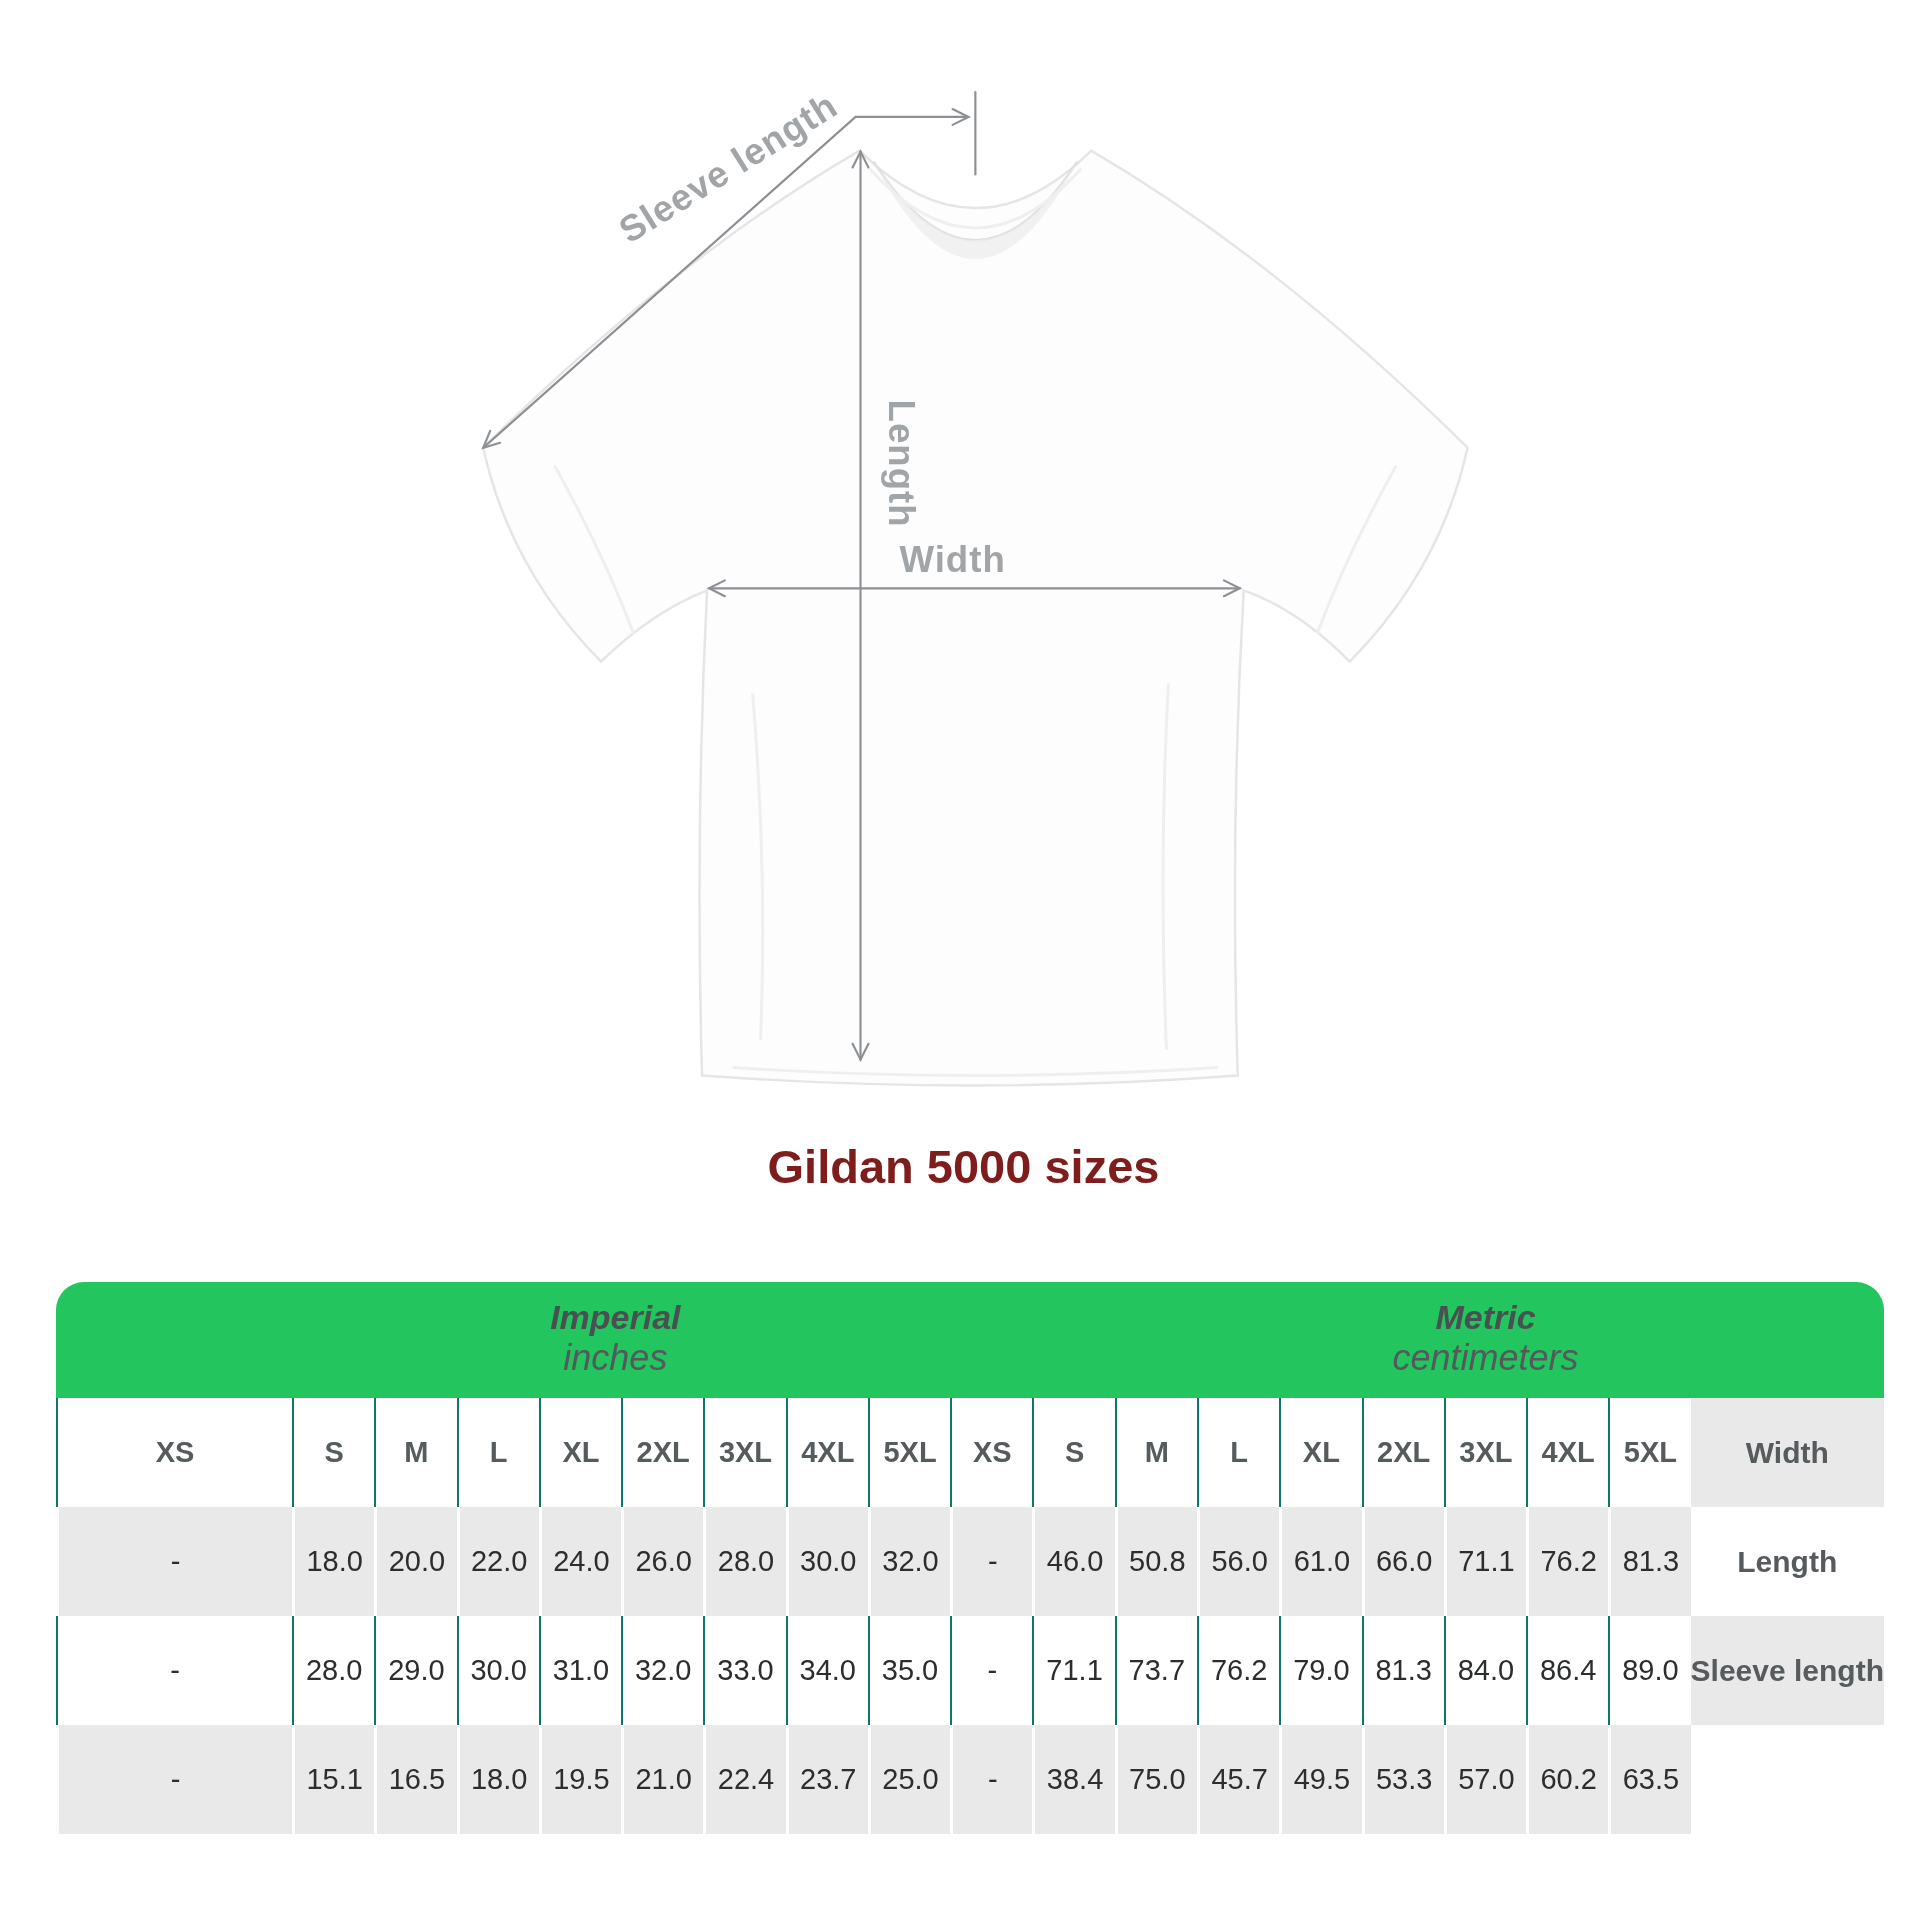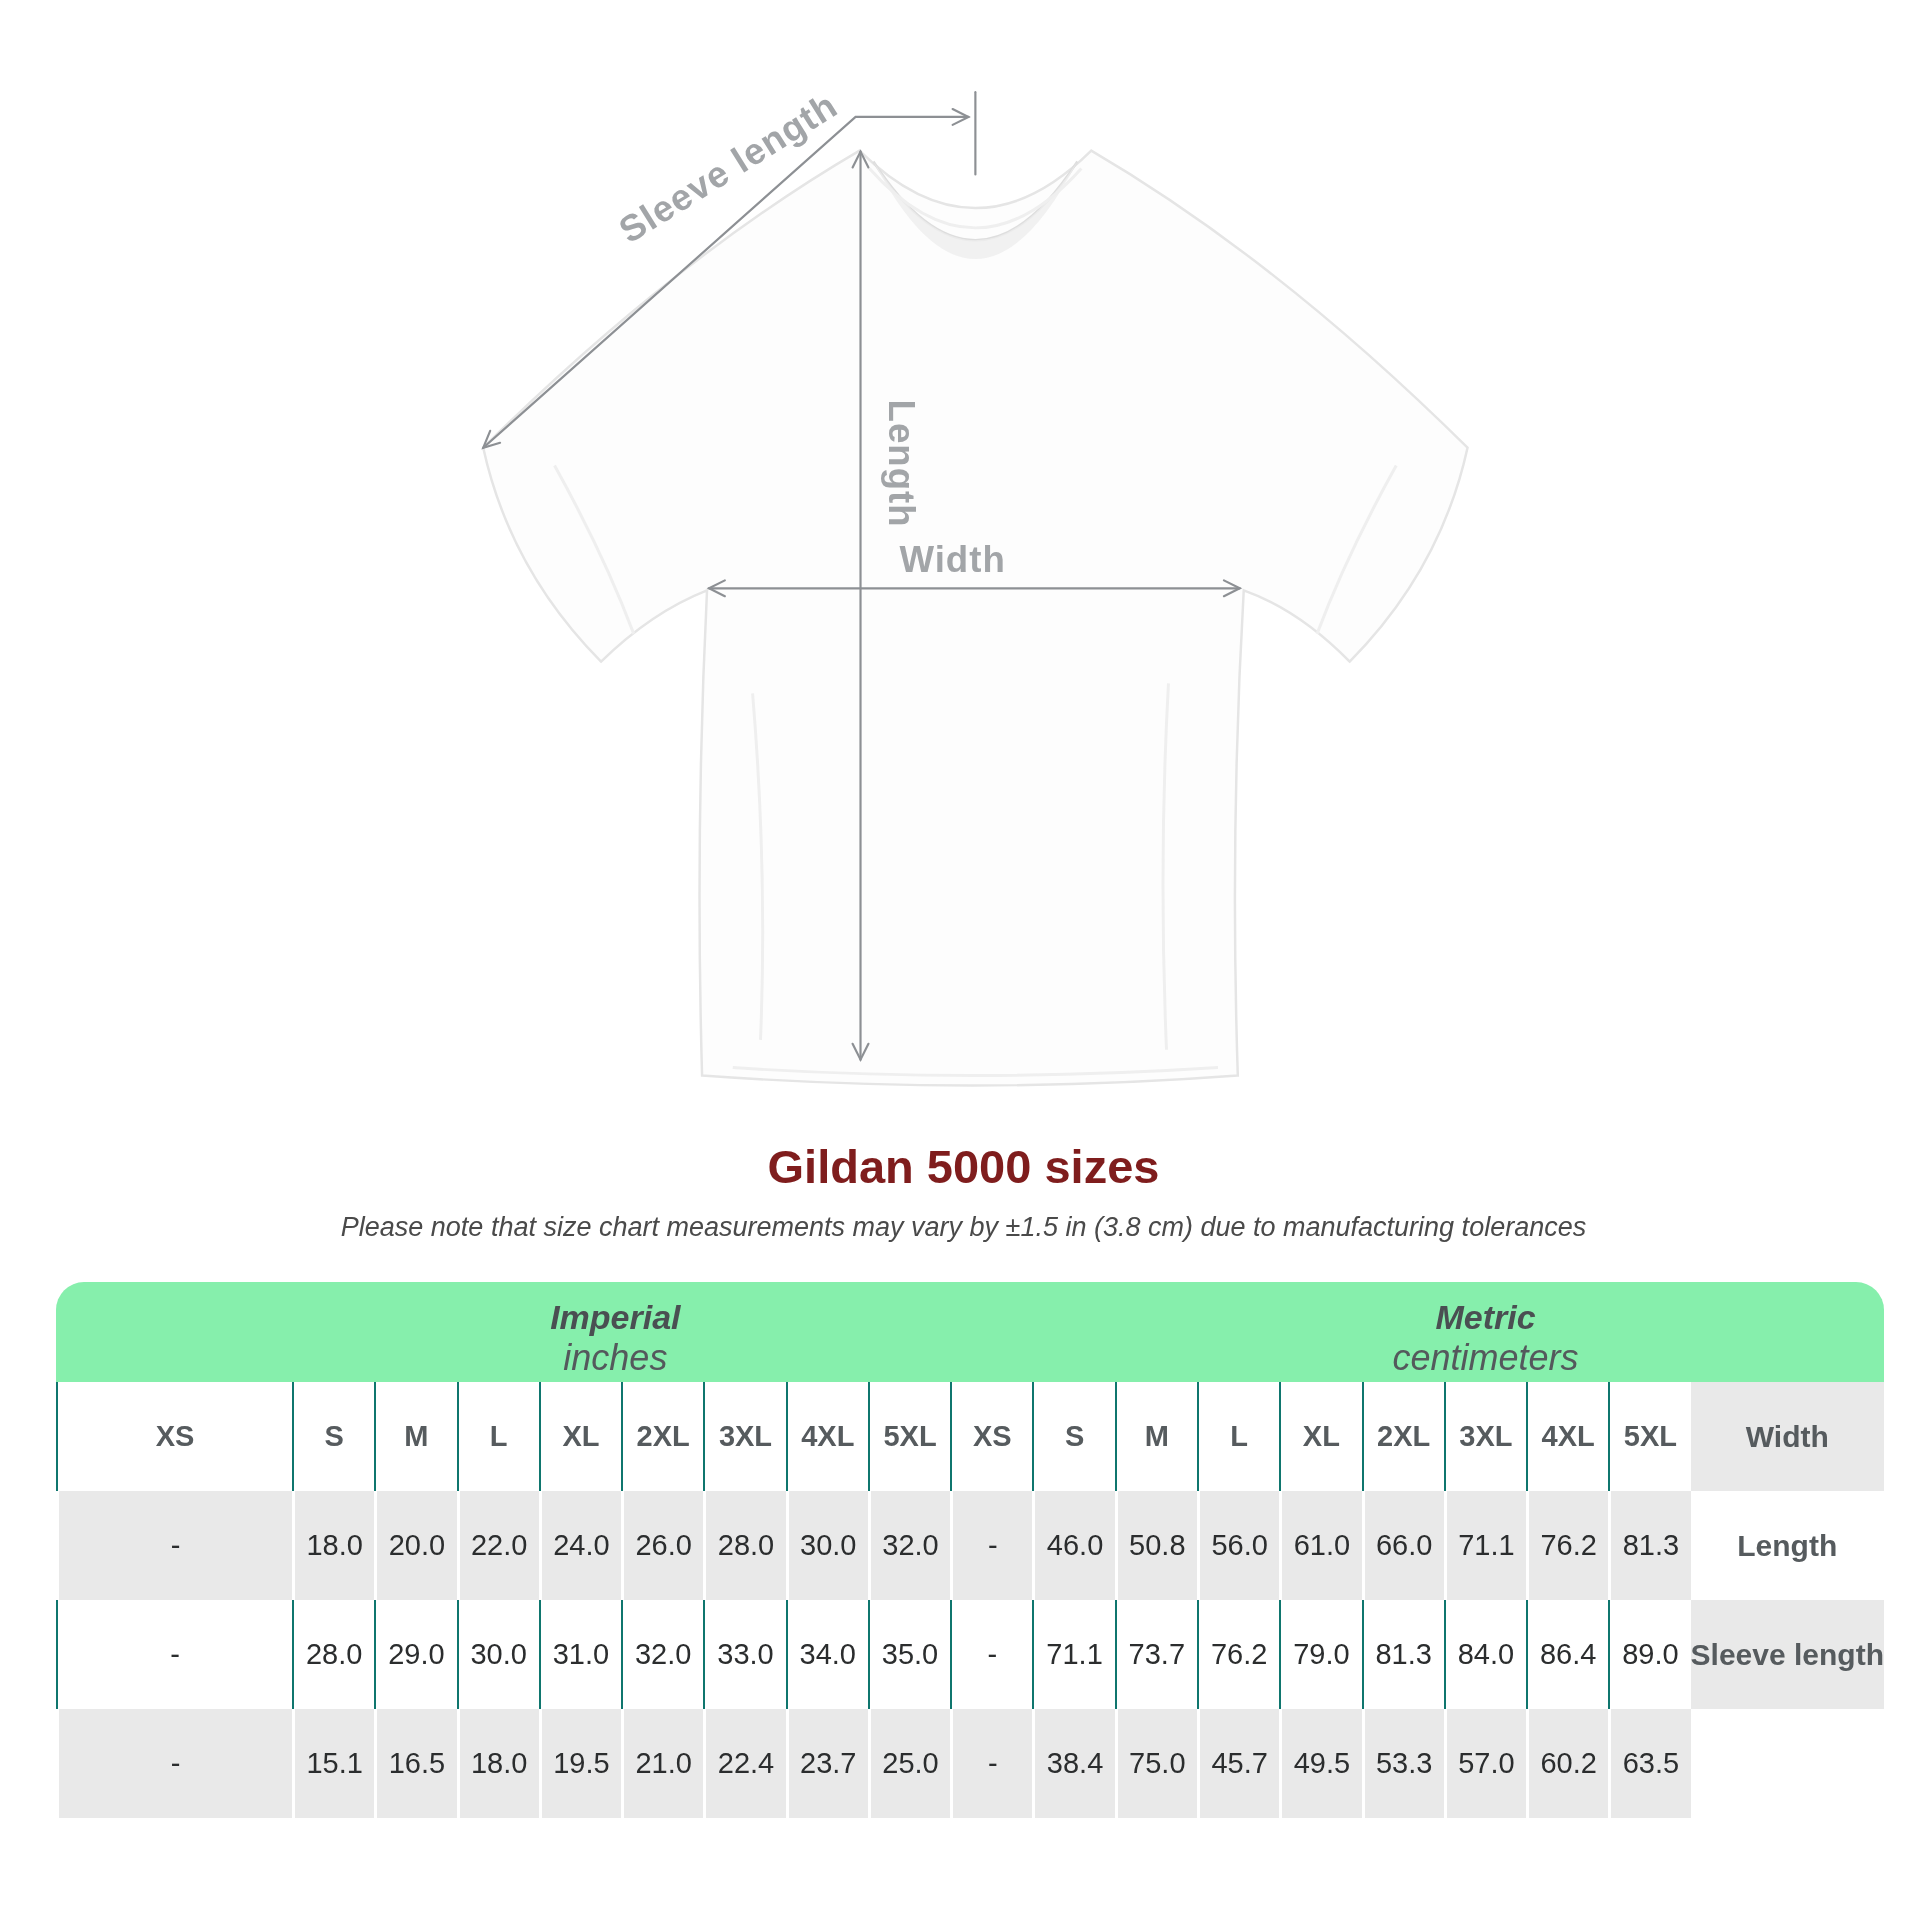--- a/index.html
+++ b/index.html
@@ -23,21 +23,21 @@
   }
   .chart-subtitle{
     position:absolute;left:0;top:1212px;width:100%;
     text-align:center;font-size:27px;font-style:italic;color:#4a4a4a;
   }
   
   .table-wrap{
     position:absolute;left:56px;top:1282px;width:1828px;height:571px;
     border-radius:28px;overflow:hidden;background:#ffffff;
   }
-  .unit-band{position:relative;width:100%;height:100px;background:#86efac;}
+  .unit-band{position:relative;width:100%;height:116px;background:#22c55e;}
   .unit-group{position:absolute;top:0;transform:translateX(-50%);text-align:center;}
   .unit-group.imperial{left:30.6%;}
   .unit-group.metric{left:78.2%;}
   .unit-name{margin-top:16px;font-size:34px;font-weight:bold;font-style:italic;color:#4a4f52;}
   .unit-sub{margin-top:0;font-size:36px;font-style:italic;color:#54595c;}
   .grid{display:grid;grid-template-columns:236px repeat(18,1fr);}
   .cell{
     height:109px;display:flex;align-items:center;justify-content:center;
     font-size:29px;white-space:nowrap;
   }
@@ -100,21 +100,20 @@
 
     <g>
       <line class="meas-line" x1="716" y1="594" x2="1252" y2="594"></line>
       <polyline class="meas-line" points="732,586 716,594 732,602"></polyline>
       <polyline class="meas-line" points="1236,586 1252,594 1236,602"></polyline>
       <text class="meas-label" x="962" y="578" text-anchor="middle">Width</text>
     </g>
   </svg>
 
   <div class="chart-title">Gildan 5000 sizes</div>
-  <div class="chart-subtitle">Please note that size chart measurements may vary by ±1.5 in (3.8 cm) due to manufacturing tolerances</div>
 
   <div class="table-wrap">
     <div class="unit-band">
       <div class="unit-group imperial">
         <div class="unit-name">Imperial</div>
         <div class="unit-sub">inches</div>
       </div>
       <div class="unit-group metric">
         <div class="unit-name">Metric</div>
         <div class="unit-sub">centimeters</div>

